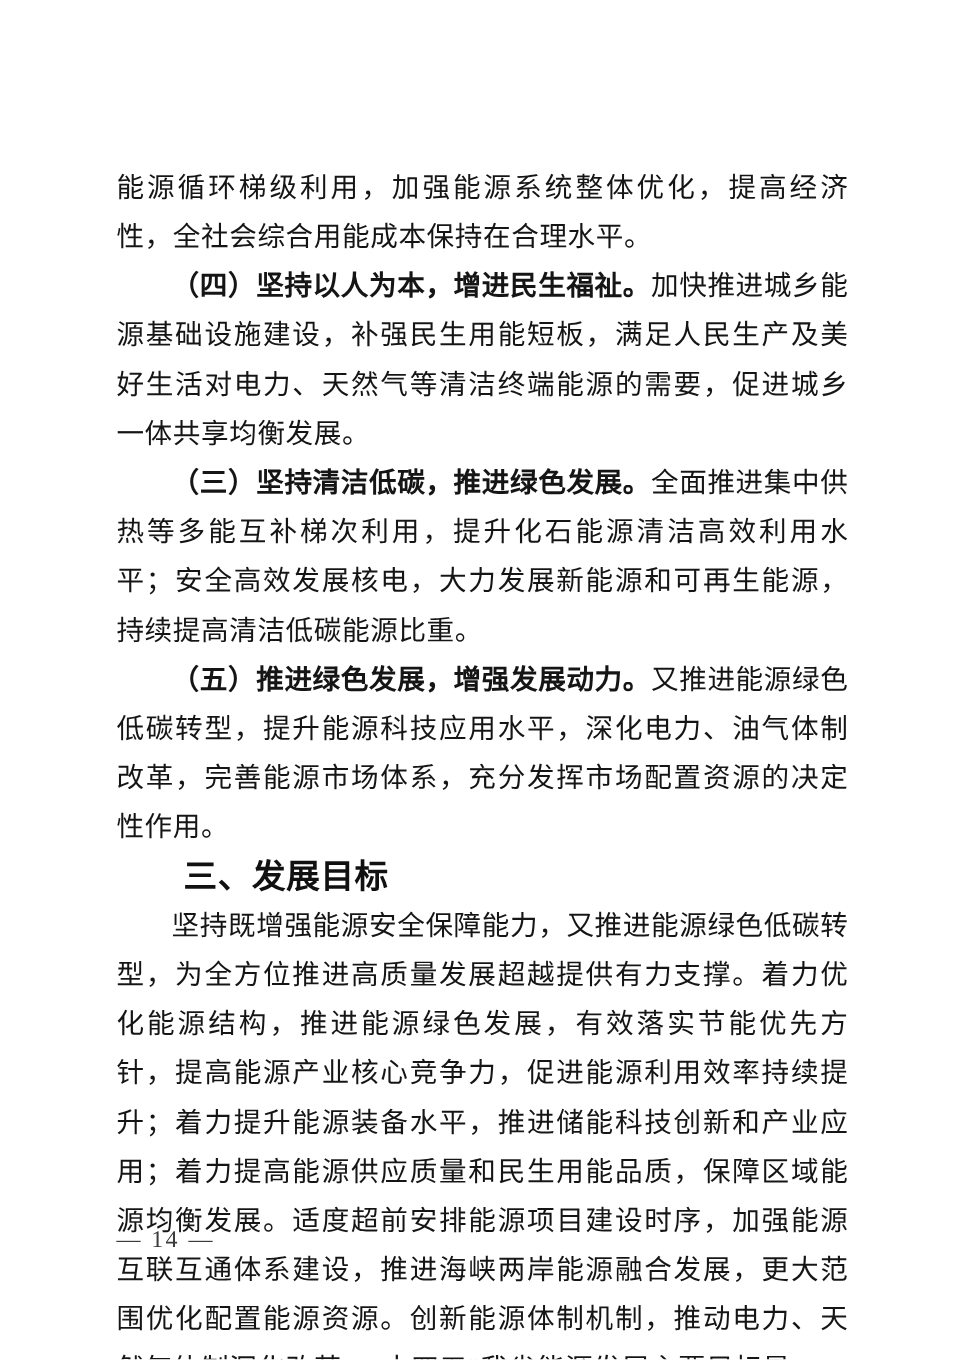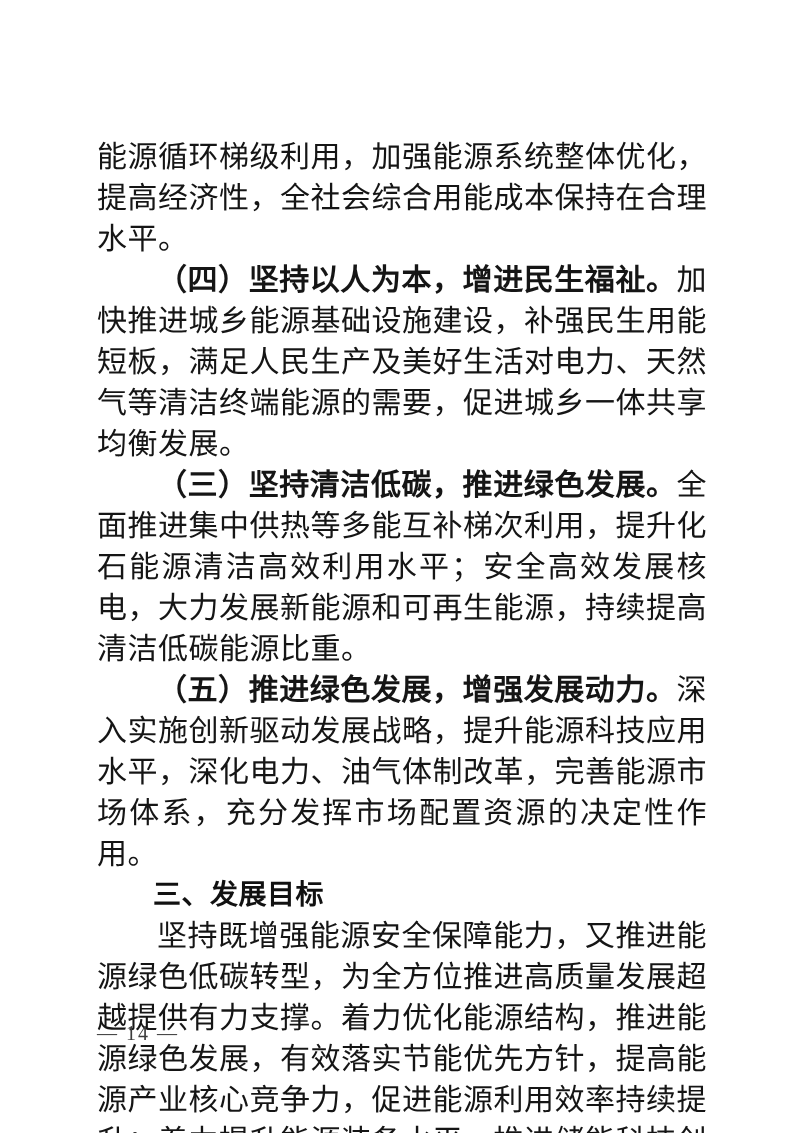--- a/index.html
+++ b/index.html
@@ -17,21 +17,21 @@
     color: #151515;
   }
   .content {
     position: absolute;
     left: 97px;
     top: 136px;
     width: 610px;
   }
   .body-text {
     margin: 0;
-    font-size: 30px;
+    font-size: 23px;
     line-height: 41px;
     letter-spacing: 0.5px;
     text-align: justify;
     text-justify: inter-ideograph;
     text-indent: 2em;
     font-weight: 400;
     font-family: Liberation Serif, serif;
   }
   .body-text.no-indent {
     text-indent: 0;
@@ -64,21 +64,21 @@
 
 <div class="page">
   <div class="content">
 
     <p class="body-text no-indent">能源循环梯级利用，加强能源系统整体优化，提高经济性，全社会综合用能成本保持在合理水平。</p>
 
     <p class="body-text"><span class="lead">（四）坚持以人为本，增进民生福祉。</span><span>加快推进城乡能源基础设施建设，补强民生用能短板，满足人民生产及美好生活对电力、天然气等清洁终端能源的需要，促进城乡一体共享均衡发展。</span></p>
 
     <p class="body-text"><span class="lead">（三）坚持清洁低碳，推进绿色发展。</span><span>全面推进集中供热等多能互补梯次利用，提升化石能源清洁高效利用水平；安全高效发展核电，大力发展新能源和可再生能源，持续提高清洁低碳能源比重。</span></p>
 
-    <p class="body-text"><span class="lead">（五）推进绿色发展，增强发展动力。</span><span>深入实施创新驱动发展战略，提升能源科技应用水平，深化电力、油气体制改革，完善能源市场体系，充分发挥市场配置资源的决定性作用。</span></p>
+    <p class="body-text"><span class="lead">（五）推进绿色发展，增强发展动力。</span><span>又推进能源绿色低碳转型，提升能源科技应用水平，深化电力、油气体制改革，完善能源市场体系，充分发挥市场配置资源的决定性作用。</span></p>
 
     <h2 class="section-heading">三、发展目标</h2>
 
     <p class="body-text">坚持既增强能源安全保障能力，又推进能源绿色低碳转型，为全方位推进高质量发展超越提供有力支撑。着力优化能源结构，推进能源绿色发展，有效落实节能优先方针，提高能源产业核心竞争力，促进能源利用效率持续提升；着力提升能源装备水平，推进储能科技创新和产业应用；着力提高能源供应质量和民生用能品质，保障区域能源均衡发展。适度超前安排能源项目建设时序，加强能源互联互通体系建设，推进海峡两岸能源融合发展，更大范围优化配置能源资源。创新能源体制机制，推动电力、天然气体制深化改革。“十四五”我省能源发展主要目标是:</p>
 
   </div>
 
   <div class="footer">— 14 —</div>
 </div>
 

